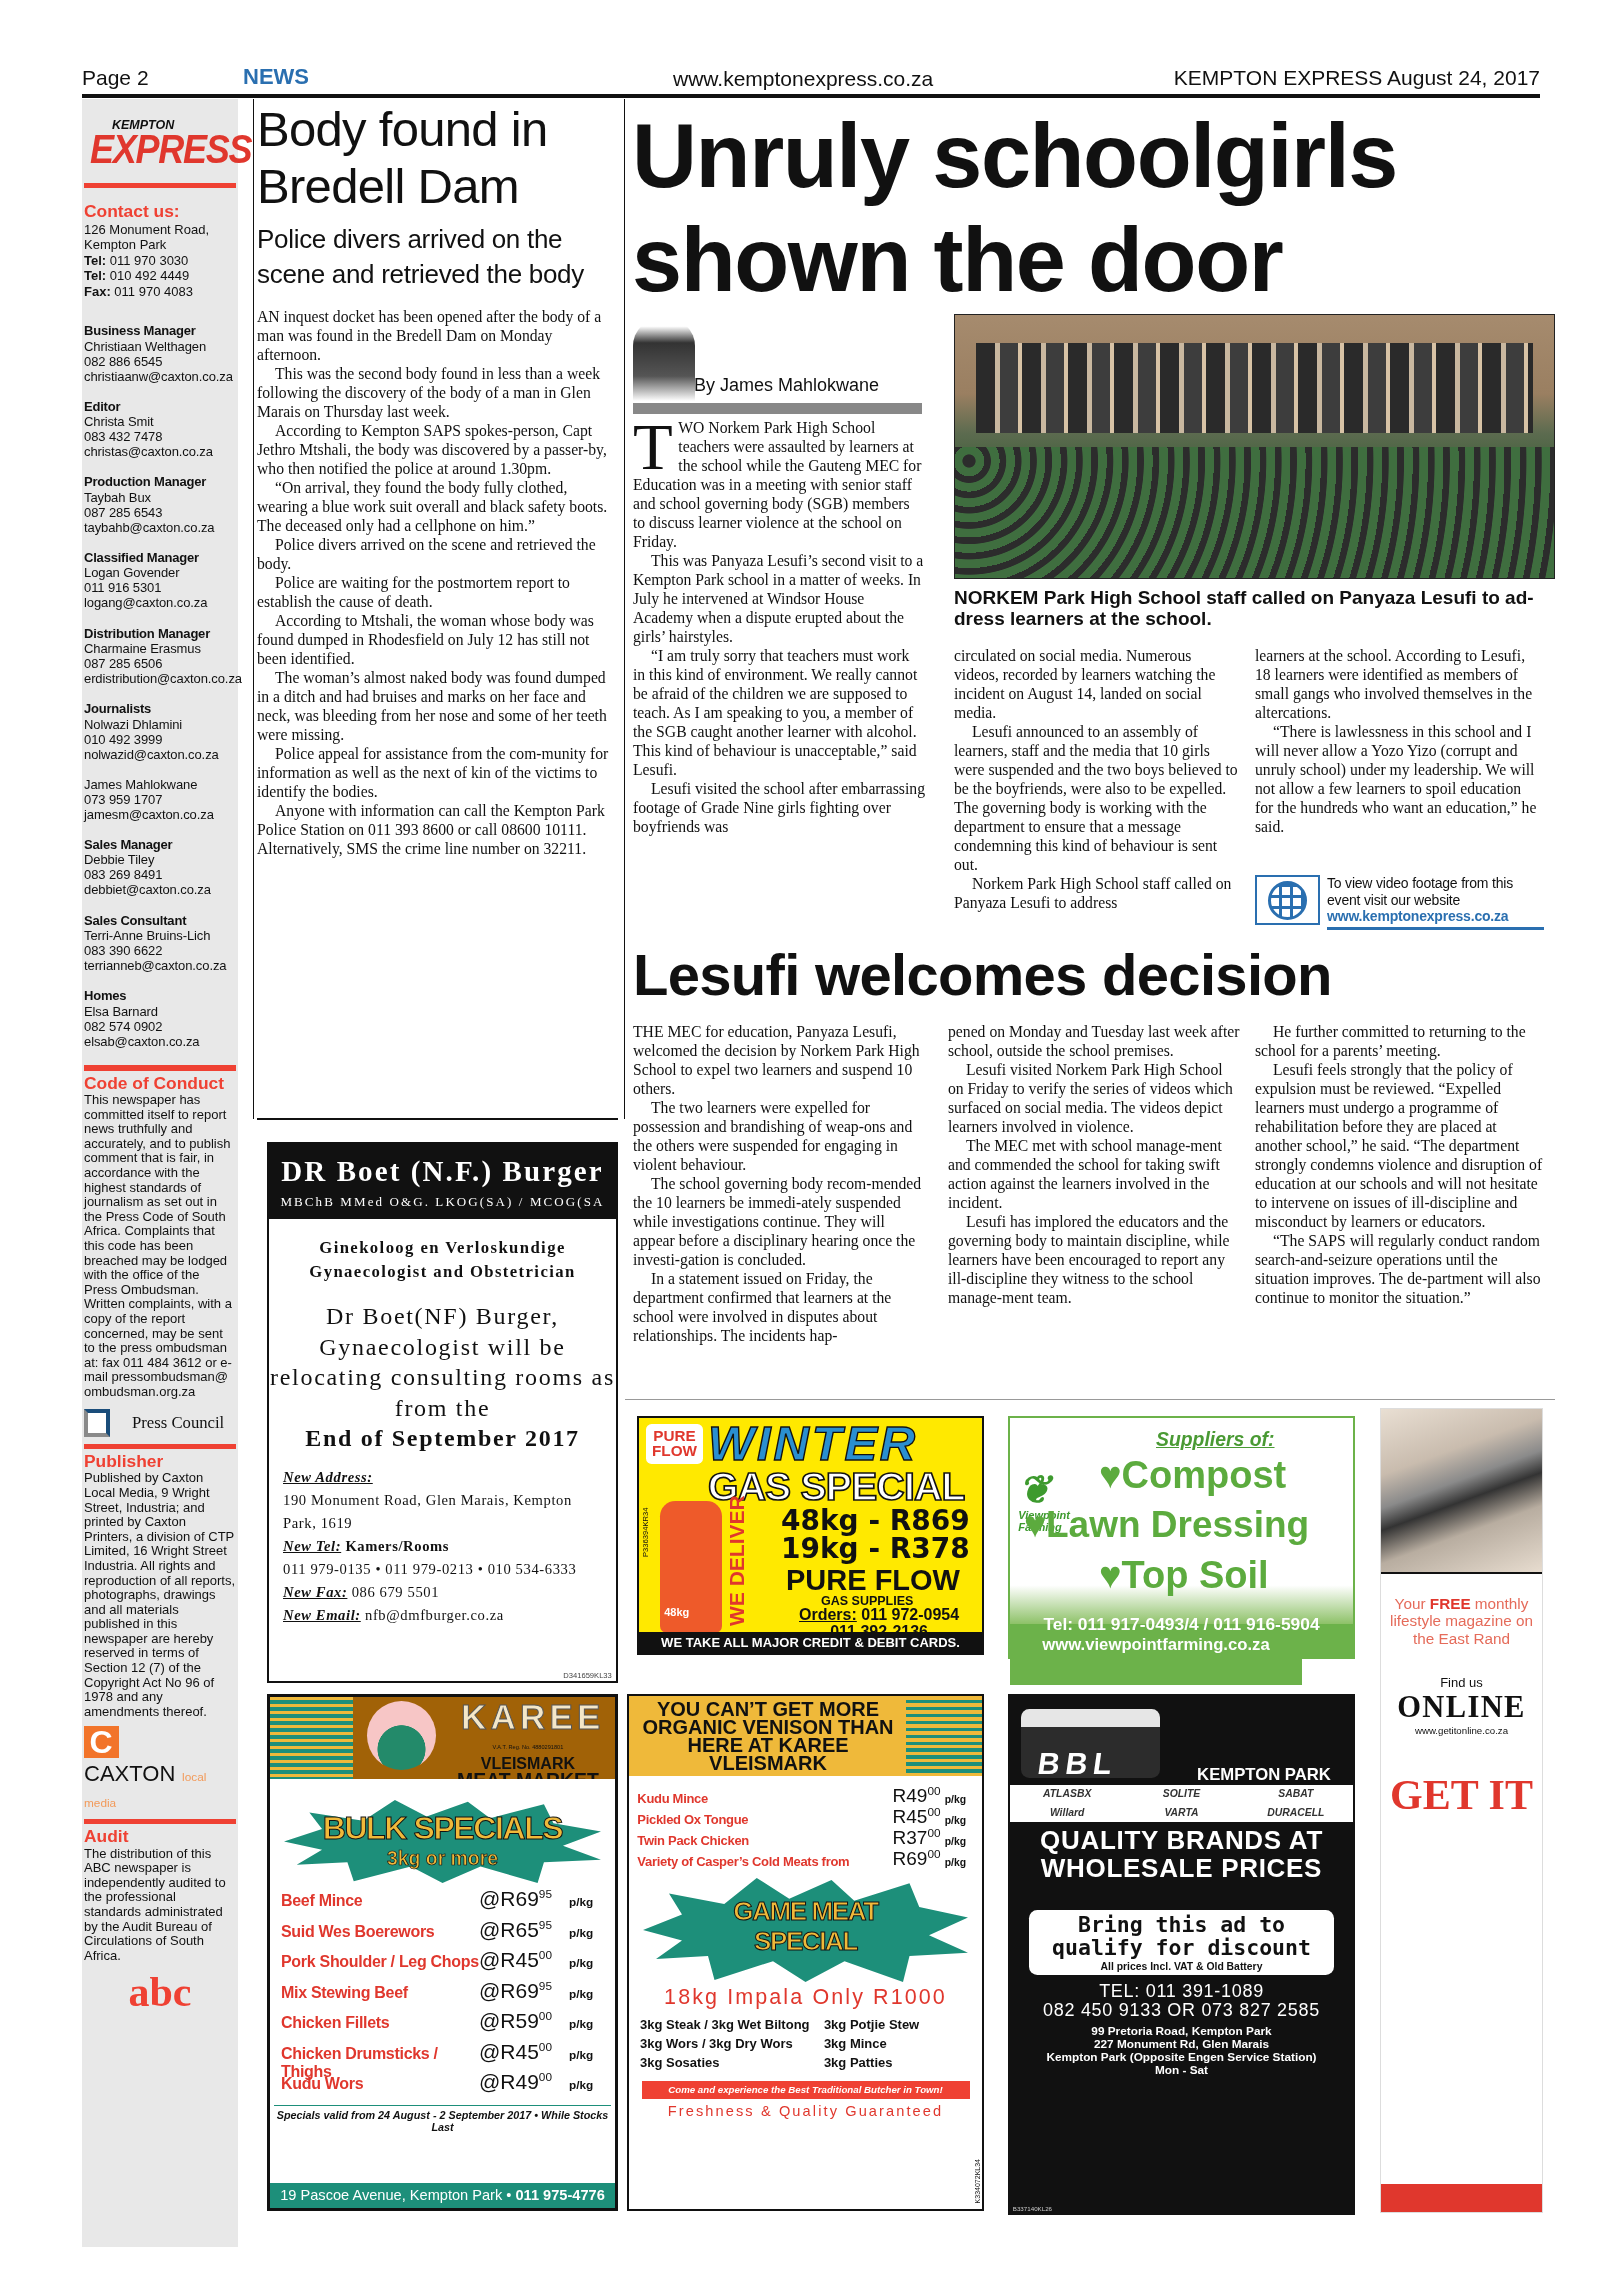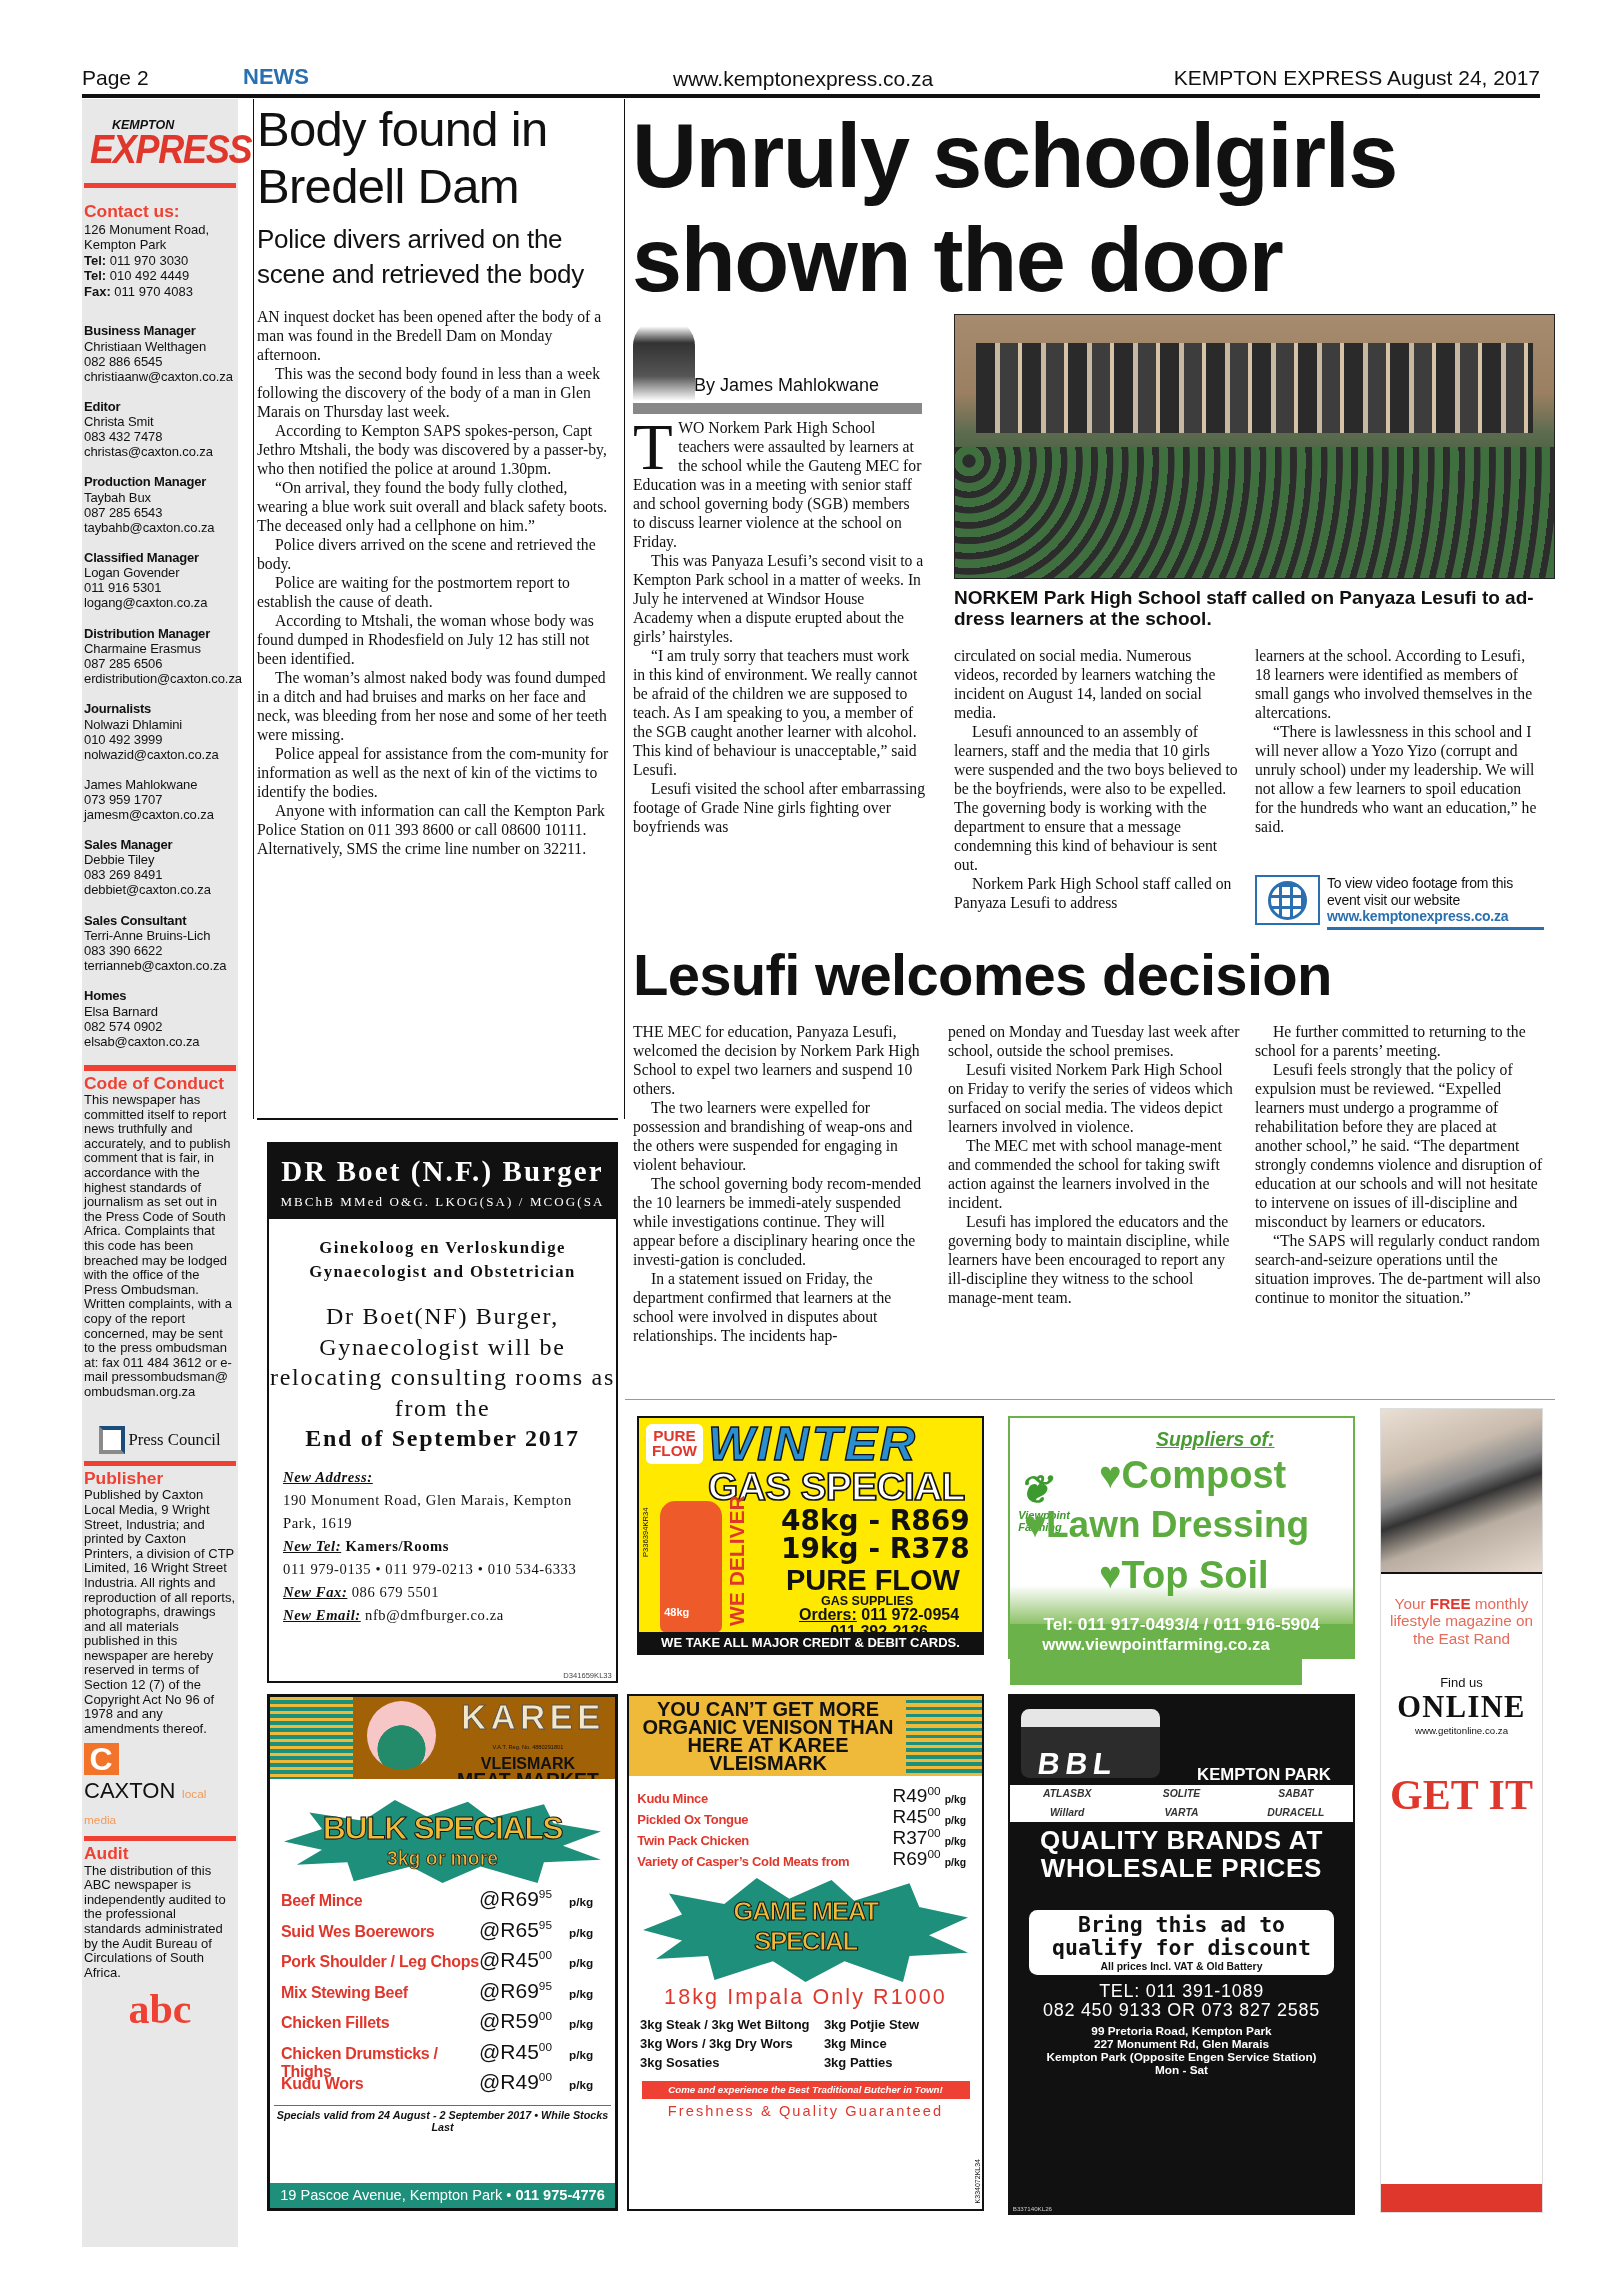--- a/index.html
+++ b/index.html
@@ -18,21 +18,21 @@
   .logo{margin-top:19.4px;height:56px;position:relative}
   .logo .k{position:absolute;left:28px;top:0;font-size:12.5px;font-style:italic;font-weight:bold;color:#111}
   .logo .e{position:absolute;left:5.6px;top:8.3px;font-size:40px;font-weight:bold;font-style:italic;color:#e0372d;letter-spacing:-1.4px;transform:scaleX(.9);transform-origin:left}
   .redbar{height:5.6px;background:#ef4133;margin:8.3px 0 14px}
   .sb-h{color:#ef4133;font-weight:bold;font-size:17.4px;line-height:19.4px}
   .sb-t{font-size:13px;line-height:15.6px}
   .sb-t b{font-weight:bold}
   .sb-block{margin-bottom:15.3px}
   .sb-role{font-weight:bold;font-size:13px;line-height:15.3px;letter-spacing:-0.2px}
   .sb-small{font-size:13px;line-height:15px;letter-spacing:-0.1px}
-  .press{display:flex;align-items:center;justify-content:center;gap:3px;margin:26px 0 7px}
+  .press{display:flex;align-items:center;justify-content:flex-start;gap:22px;margin:9px 0 7px}
   .press .box{width:26px;height:28px;border:4.2px solid #8a8a8a;border-top-color:#1a4d7a;border-right-color:#1a4d7a;background:#fff}
   .press .txt{font-family:"Liberation Serif",serif;font-size:16.7px;line-height:15.3px}
   .caxton-mark{width:35px;height:32px;background:#f2742a;position:relative;margin-top:7px}
   .caxton-mark:after{content:"C";position:absolute;left:5.6px;top:-2.8px;color:#fff;font-size:32px;font-weight:bold}
   .caxton-word{font-size:22px;letter-spacing:0.7px;margin-top:2.8px}
   .caxton-word span{font-size:11.8px;color:#f29a5a;letter-spacing:0}
   .abc{font-size:42px;color:#ef4133;font-weight:bold;text-align:center;font-family:"Liberation Serif",serif;margin-top:4.2px}
   
   .vline{background:#111;width:1.4px}
   

